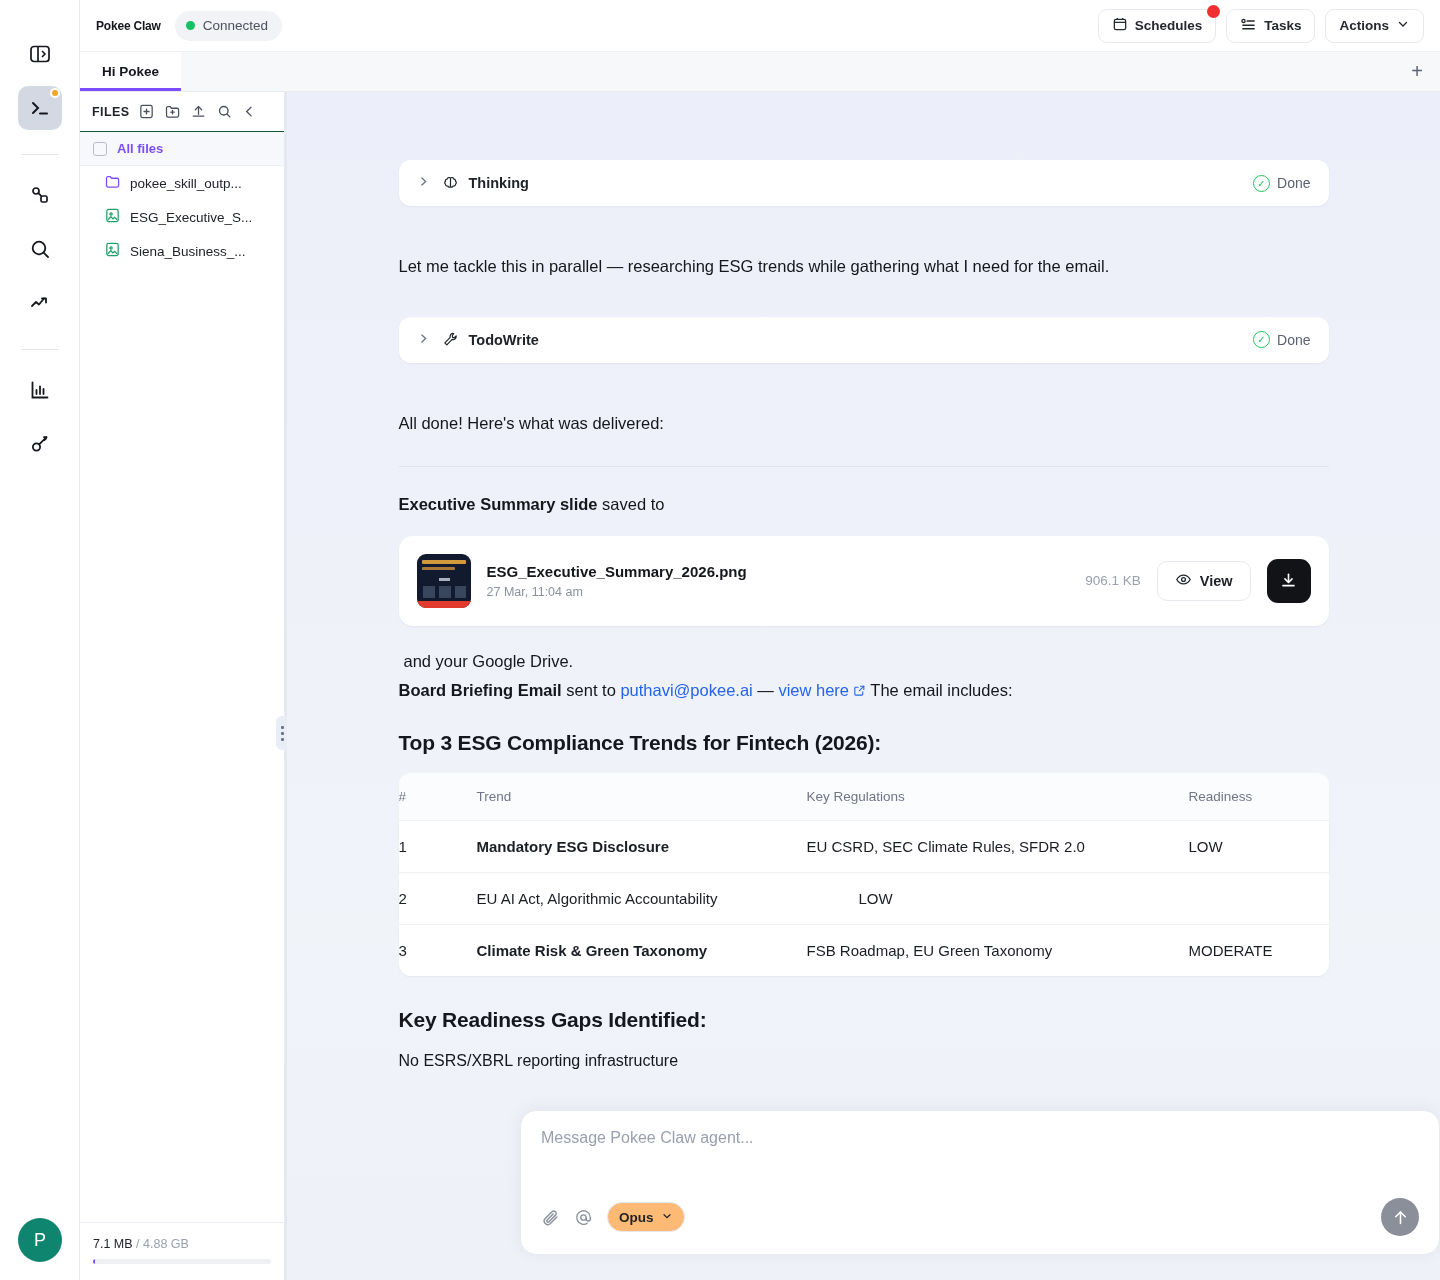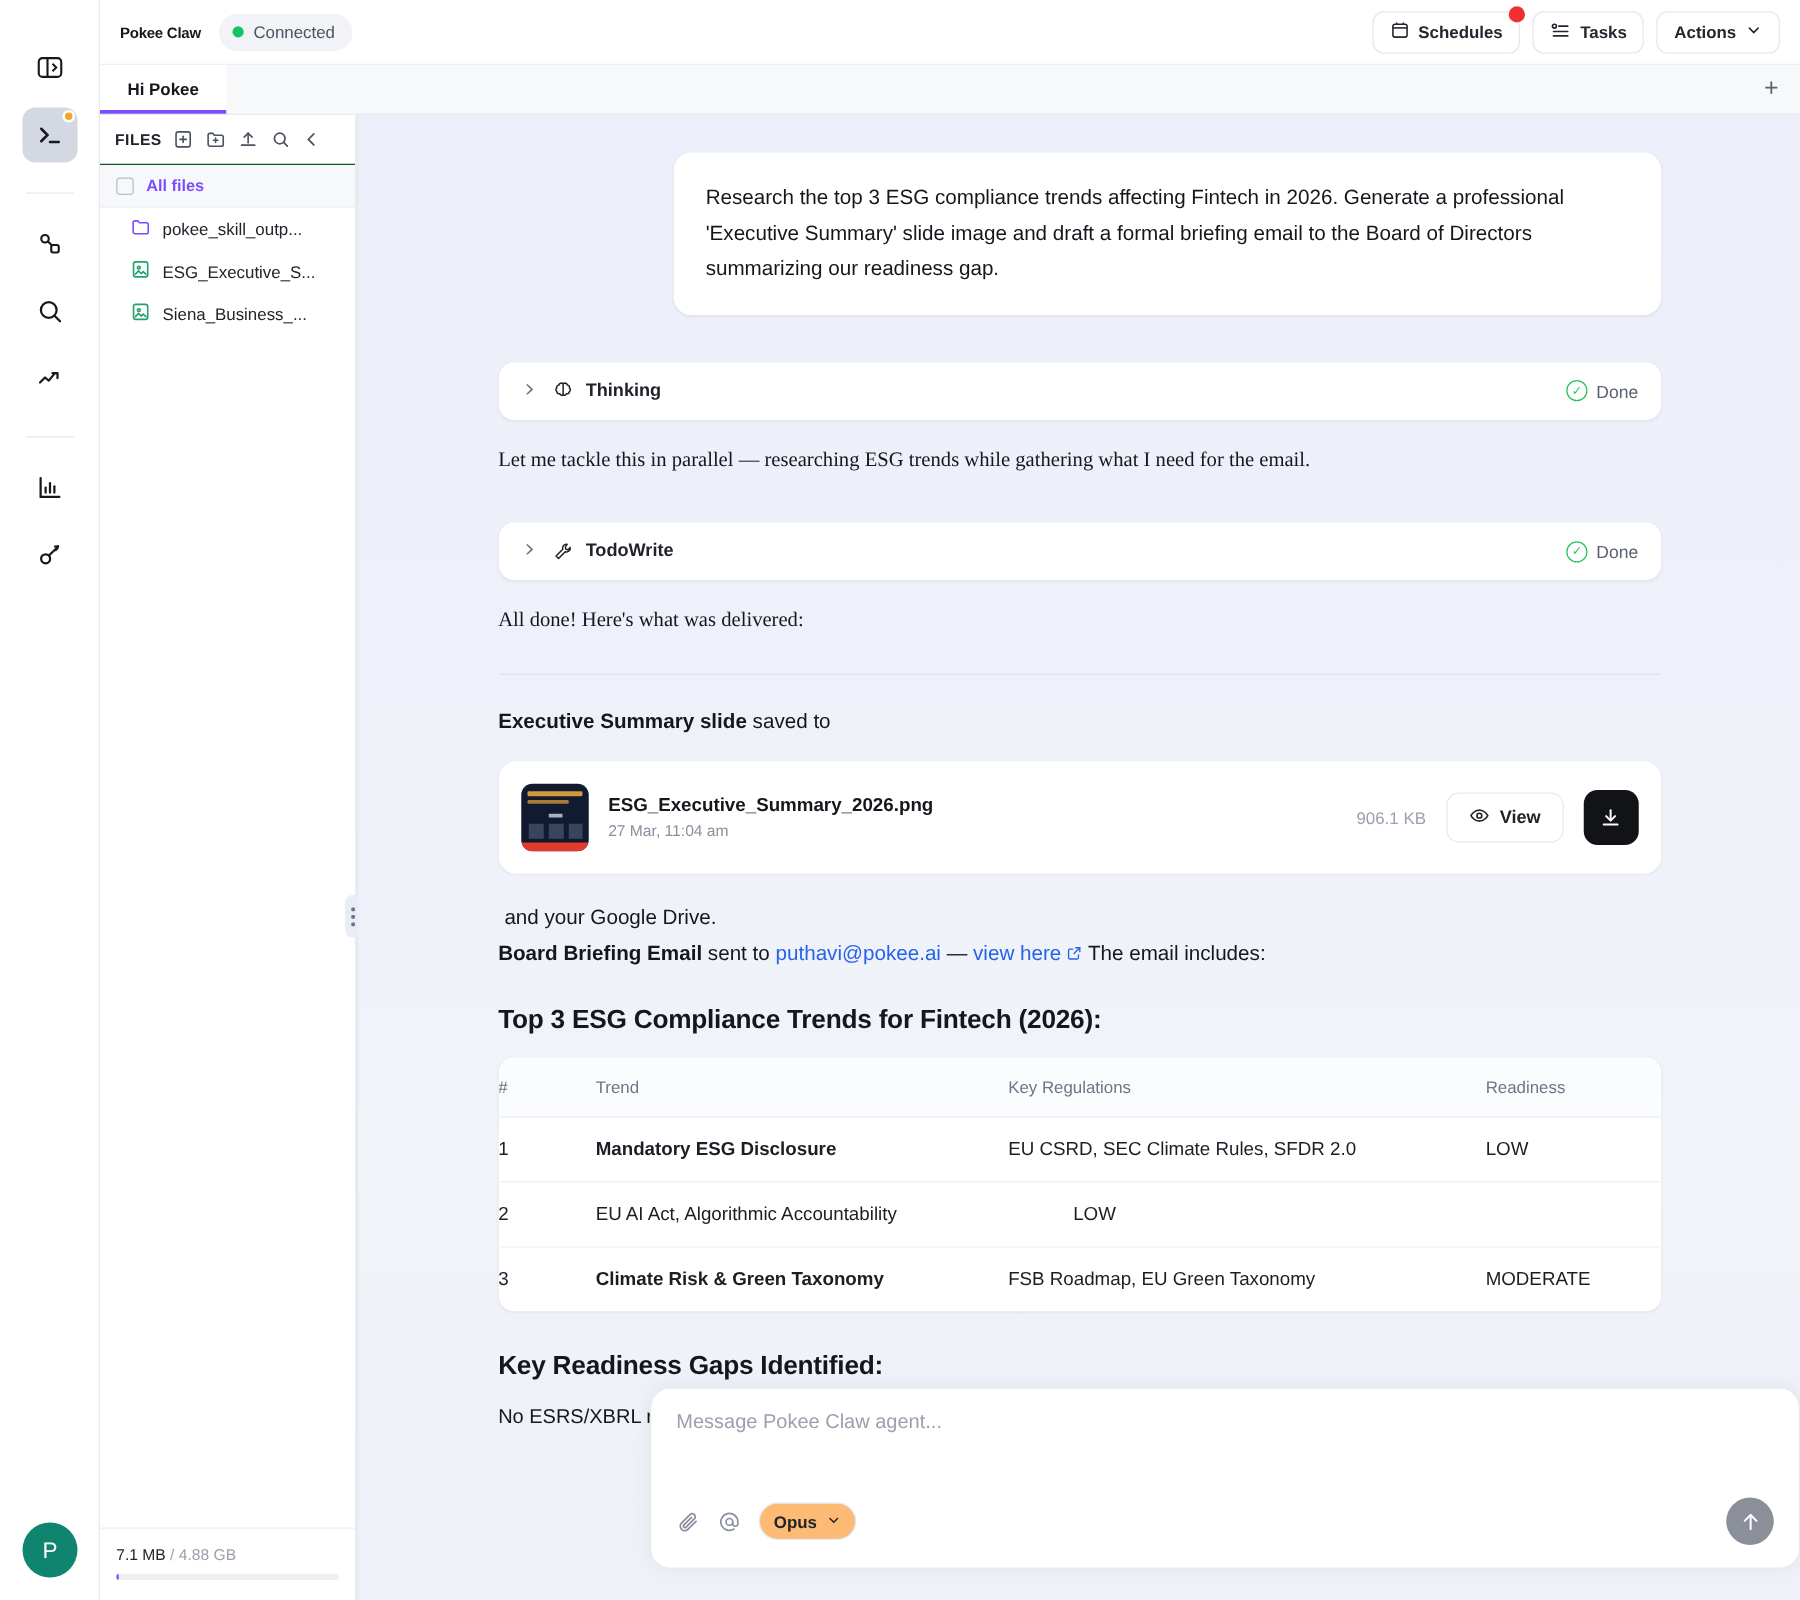--- a/index.html
+++ b/index.html
@@ -162,21 +162,21 @@
   }
   .tool-chev { color: #6b7280; font-size: 13px; margin-right: 12px; }
   .tool-ico { margin-right: 10px; display: flex; color: #20232a; }
   .tool-name { font-size: 14.5px; font-weight: 600; color: #20232a; }
   .tool-done { margin-left: auto; display: flex; align-items: center; gap: 7px; font-size: 14px; color: #5b6170; }
   .done-circle {
     width: 17px; height: 17px; border-radius: 50%; border: 1.6px solid #22c55e;
     display: flex; align-items: center; justify-content: center; color: #22c55e; font-size: 10px;
   }
 
-  .para { font-size: 16.5px; color: #15171c; margin-top: 20px; line-height: 1.5; font-family: Liberation Serif, serif; }
+  .para { font-size: 16.5px; color: #15171c; margin-top: 48px; line-height: 1.5; }
   .hr { border: none; border-top: 1px solid #dfe3ee; margin: 30px 0 0 0; }
 
   .saved-line { font-size: 16.5px; color: #15171c; margin-top: 28px; }
   .saved-line b { font-weight: 700; }
 
   .filecard {
     margin-top: 22px; background: #fff; border-radius: 14px;
     padding: 18px 18px; display: flex; align-items: center; gap: 16px;
     box-shadow: 0 1px 2px rgba(20,25,45,.05);
   }
@@ -462,21 +462,20 @@
             <i></i>
             <i></i>
         </span>
       </div>
     </div>
 
     <div class="chat">
       <div class="chat-scroll">
         <div class="chat-inner">
 
-          <div class="user-bubble">Research the top 3 ESG compliance trends affecting Fintech in 2026. Generate a professional 'Executive Summary' slide image and draft a formal briefing email to the Board of Directors summarizing our readiness gap.</div>
 
           <div class="tool-row">
             <span class="tool-chev">
               <svg width="13" height="13" viewBox="0 0 24 24" fill="none" stroke="currentColor" stroke-width="2.4" stroke-linecap="round">
                   <path d="M9 5.5l7 6.5-7 6.5"></path>
                 </svg>
             </span>
             <span class="tool-ico">
               <svg width="17" height="17" viewBox="0 0 24 24" fill="none" stroke="currentColor" stroke-width="1.7">
                 <path d="M12 4.2c-1.6-1.3-4.3-.6-4.8 1.5-1.7.2-2.7 1.6-2.4 3.2-1.3 1-1.3 3 0 4 .2 1.9 1.8 2.9 3.4 2.6.6 1.8 3 2.3 4.3 1"></path>

